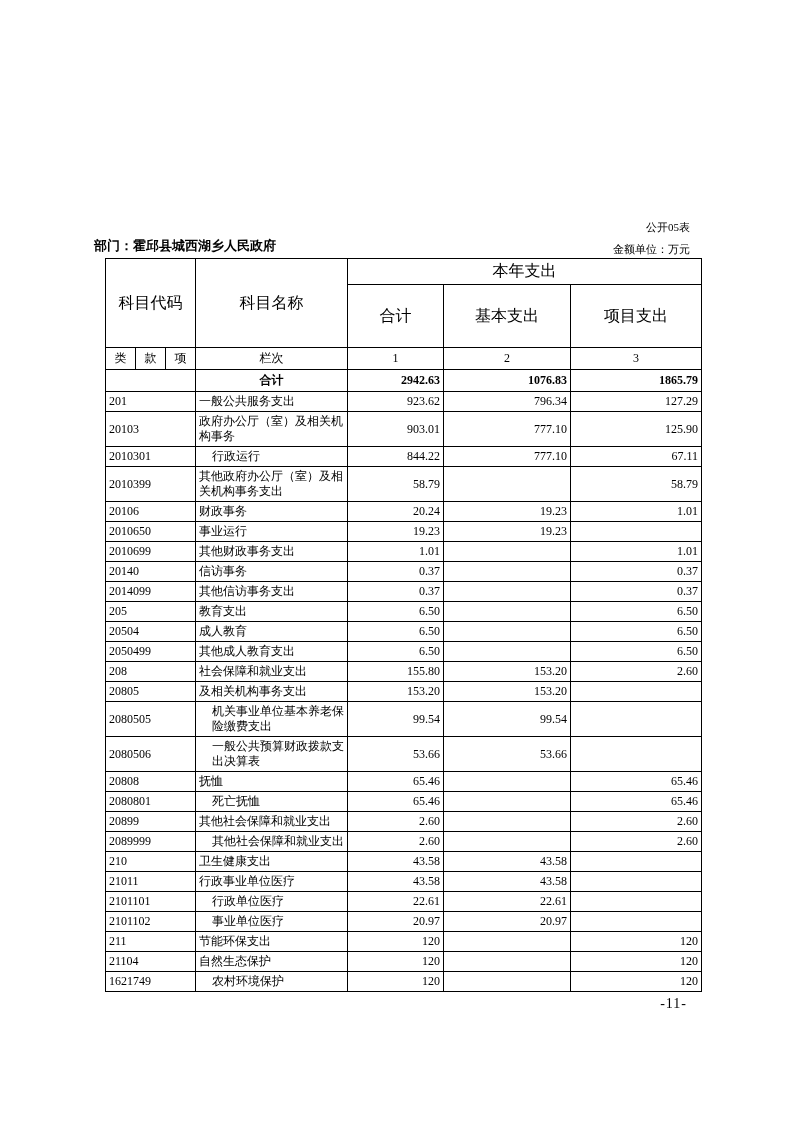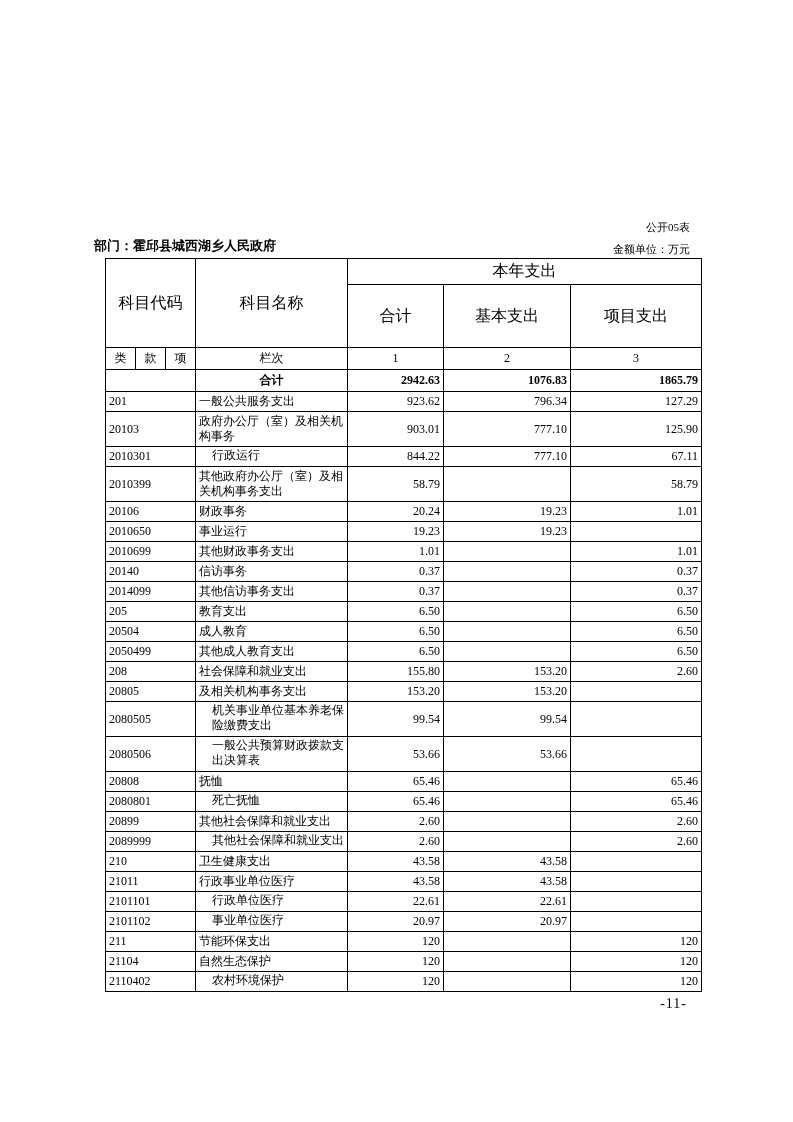--- a/index.html
+++ b/index.html
@@ -42,21 +42,21 @@
     vertical-align: middle;
   }
   table.budget th { text-align: center; font-size: 16px; }
   tr.h1 th { height: 26px; }
   tr.h2 th { height: 63px; }
   tr.h3 th { height: 21px; font-size: 12px; }
   tr.total td { height: 18px; font-weight: bold; }
   tbody td { line-height: 15px; }
   td.code { text-align: left; padding-left: 3px; }
   td.name { text-align: left; padding-left: 4px; word-break: break-all; }
-  td.name.ind { padding-left: 16px; font-family: Liberation Mono, monospace; }
+  td.name.ind { padding-left: 16px; }
   td.num { text-align: right; padding-right: 6px; }
   td.c { text-align: center; }
   .page-number {
     position: absolute;
     top: 996px;
     right: 106px;
     font-size: 14px;
     letter-spacing: 1px;
   }
 </style>
@@ -285,21 +285,21 @@
           <td class="num">120</td>
         </tr>
         <tr>
           <td colspan="3" class="code">21104</td>
           <td class="name">自然生态保护</td>
           <td class="num">120</td>
           <td class="num"></td>
           <td class="num">120</td>
         </tr>
         <tr>
-          <td colspan="3" class="code">2110402</td>
+          <td colspan="3" class="code">1621749</td>
           <td class="name ind">农村环境保护</td>
           <td class="num">120</td>
           <td class="num"></td>
           <td class="num">120</td>
         </tr>
       </tbody>
   </table>
 
   <div class="page-number">-11-</div>
 

